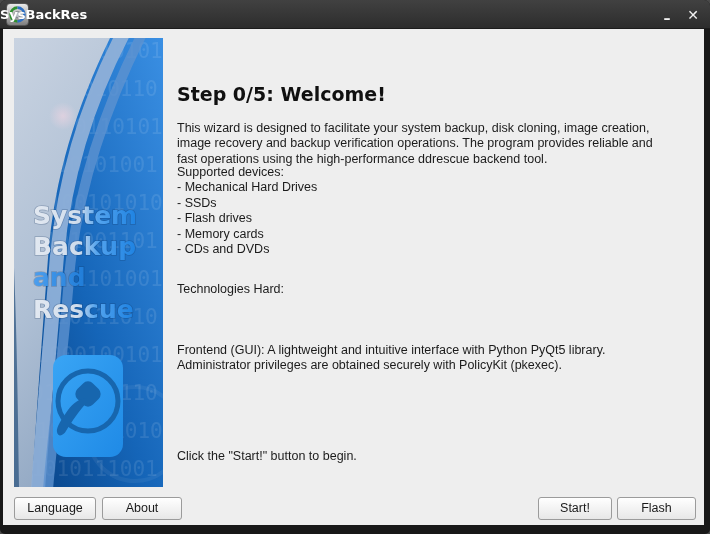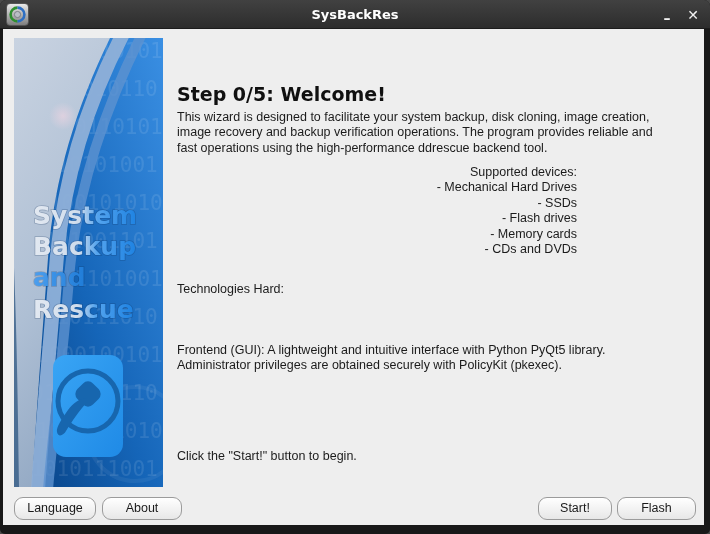--- a/index.html
+++ b/index.html
@@ -14,21 +14,21 @@
     border-bottom:1px solid #1c1c1c;box-sizing:border-box;
   }
   #app-icon{
     position:absolute;left:6px;top:3px;width:23px;height:23px;border-radius:4px;
     background:linear-gradient(#e9e9e9,#7f7f7f);
     border:1px solid #555;box-sizing:border-box;
     display:flex;align-items:center;justify-content:center;
   }
   #win-title{
     position:absolute;left:0;right:0;top:0;height:29px;line-height:29px;
-    text-align:center;color:#ffffff;font-weight:bold;font-size:13px;
+    text-align:left;color:#ffffff;font-weight:bold;font-size:13px;
     font-family:"DejaVu Sans",sans-serif;
   }
   .titlebar-btn{
     position:absolute;top:0;height:29px;width:26px;color:#f2f2f2;
     display:flex;align-items:center;justify-content:center;cursor:pointer;
     font-family:"DejaVu Sans",sans-serif;
   }
   #btn-minimize{right:30px;font-weight:bold;font-size:14px;padding-top:7px;box-sizing:border-box;}
   #btn-close{right:4px;font-size:14px;font-weight:bold;}
   
@@ -38,31 +38,31 @@
   }
   #sidebar-art{position:absolute;left:11px;top:9px;width:149px;height:449px;}
   #heading{
     position:absolute;left:174px;top:13px;
     font-family:"DejaVu Sans",sans-serif;font-weight:bold;font-size:19px;color:#101010;margin-top:41px;
   }
   .body-text{
     position:absolute;left:174px;color:#1b1b1b;font-size:12.5px;line-height:15.4px;
     white-space:pre-line;font-family:"Liberation Sans",sans-serif;
   }
-  #intro{top:81px;width:527px;}
-  #supported{top:136px;width:400px;text-align:right;}
+  #intro{top:92px;width:527px;}
+  #supported{top:136px;width:400px;}
   #technologies{top:253px;width:400px;}
   #backend{top:284px;width:527px;}
   #frontend{top:314px;width:527px;}
   #start-hint{top:420px;width:400px;}
   
   .btn{
     position:absolute;top:468px;height:23px;box-sizing:border-box;
     background:linear-gradient(#ffffff,#e7e7e7);
-    border:1px solid #9b9b9b;border-radius:9px;
+    border:1px solid #9b9b9b;border-radius:3px;
     font-size:12.5px;color:#1a1a1a;text-align:center;line-height:21px;
     cursor:pointer;font-family:"Liberation Sans",sans-serif;
   }
   #btn-language{left:11px;width:82px;}
   #btn-about{left:99px;width:80px;}
   #btn-start{left:535px;width:74px;}
   #btn-exit{left:614px;width:79px;}
 </style>
 </head>
 <body>

